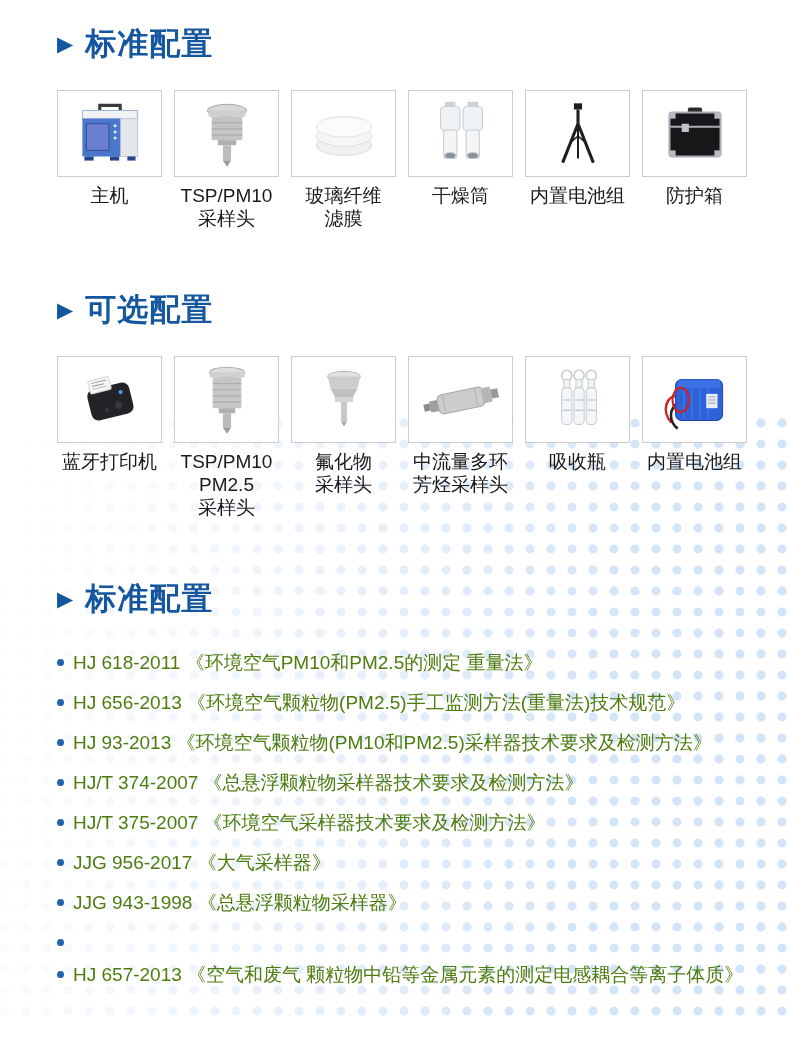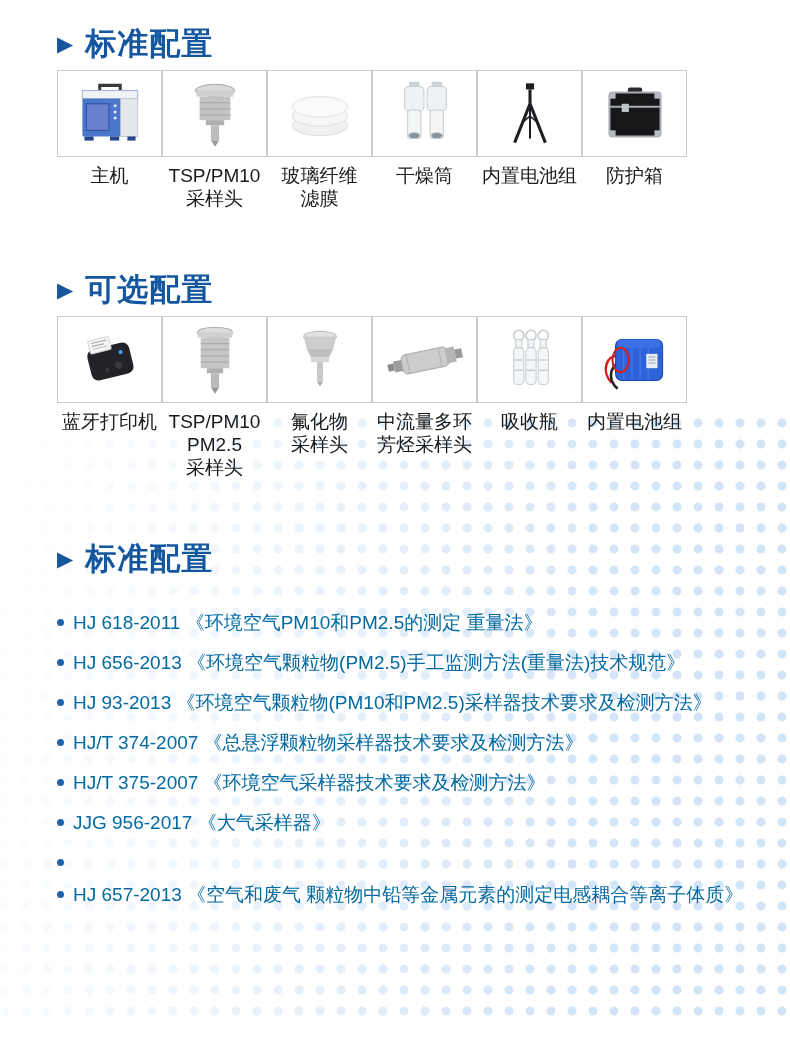--- a/index.html
+++ b/index.html
@@ -14,39 +14,39 @@
     background-size:21px 21px;
     -webkit-mask-image:linear-gradient(100deg,rgba(0,0,0,0) 2%,rgba(0,0,0,.35) 32%,rgba(0,0,0,.9) 72%,rgba(0,0,0,.95) 100%);
     mask-image:linear-gradient(100deg,rgba(0,0,0,0) 2%,rgba(0,0,0,.35) 32%,rgba(0,0,0,.9) 72%,rgba(0,0,0,.95) 100%);
   }
   .content{position:relative;z-index:1;padding:26px 0 0 57px;}
   .section-title{
     display:flex;align-items:center;gap:11px;margin:0;
     color:#15579F;font-size:31px;font-weight:700;line-height:36px;letter-spacing:1px;
   }
   .section-title .arrow{font-size:21px;line-height:36px;}
-  .cards-row{display:flex;gap:0;margin-top:8px;}
+  .cards-row{display:flex;gap:12px;margin-top:28px;}
   .item{width:105px;display:flex;flex-direction:column;align-items:center;}
   .card{
     box-sizing:border-box;width:105px;height:87px;background:#ffffff;
     border:1px solid #cccccc;display:flex;align-items:center;justify-content:center;
   }
   .card svg{display:block;}
   .item-label{
     margin-top:7px;font-size:19px;line-height:23px;text-align:center;
     color:#1a1a1a;white-space:pre-line;width:112px;
   }
   .title-optional{margin-top:44px;}
   .title-standards{margin-top:45px;}
   .row-standard{min-height:158px;}
   .row-optional{min-height:180px;}
   .standards-list{list-style:none;margin:34px 0 0 0;padding:0;}
   .standards-list li{
     display:flex;align-items:flex-start;margin:0 0 17px 0;
-    font-size:19px;line-height:23px;white-space:nowrap;color:#0369a1;
+    font-size:19px;line-height:23px;white-space:nowrap;color:#4d7c0f;
   }
   .bullet{
     flex:0 0 auto;width:7px;height:7px;border-radius:50%;
     background:#1f63ae;margin:8px 9px 0 0;
   }
 </style>
 </head>
 <body>
 
 <div class="dots-layer"></div>
@@ -315,20 +315,24 @@
     <li>
         <span class="bullet"></span>
         <span>HJ/T 375-2007 《环境空气采样器技术要求及检测方法》</span>
       </li>
     <li>
         <span class="bullet"></span>
         <span>JJG 956-2017 《大气采样器》</span>
       </li>
     <li>
         <span class="bullet"></span>
+        <span>JJG 943-1998 《总悬浮颗粒物采样器》</span>
+      </li>
+    <li>
+        <span class="bullet"></span>
       </li>
     <li>
         <span class="bullet"></span>
         <span>HJ 657-2013 《空气和废气 颗粒物中铅等金属元素的测定电感耦合等离子体质》</span>
       </li>
   </ul>
 
 </div>
 
 </body></html>

